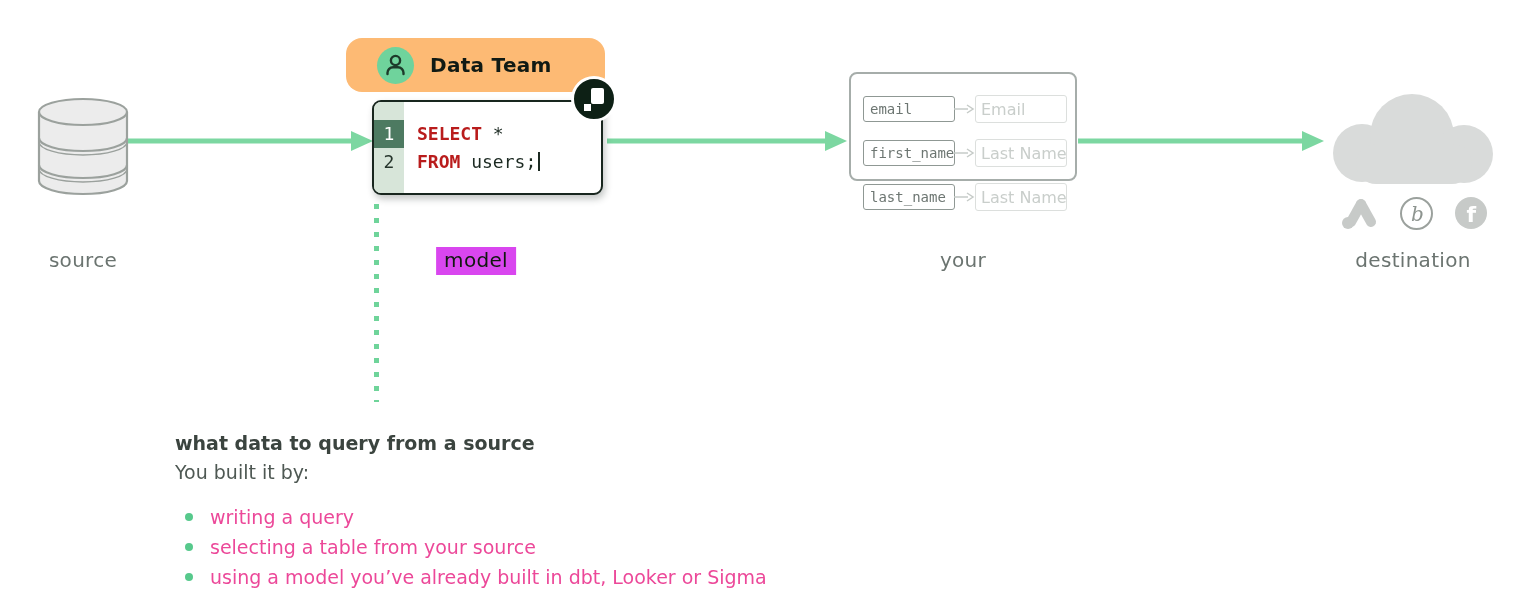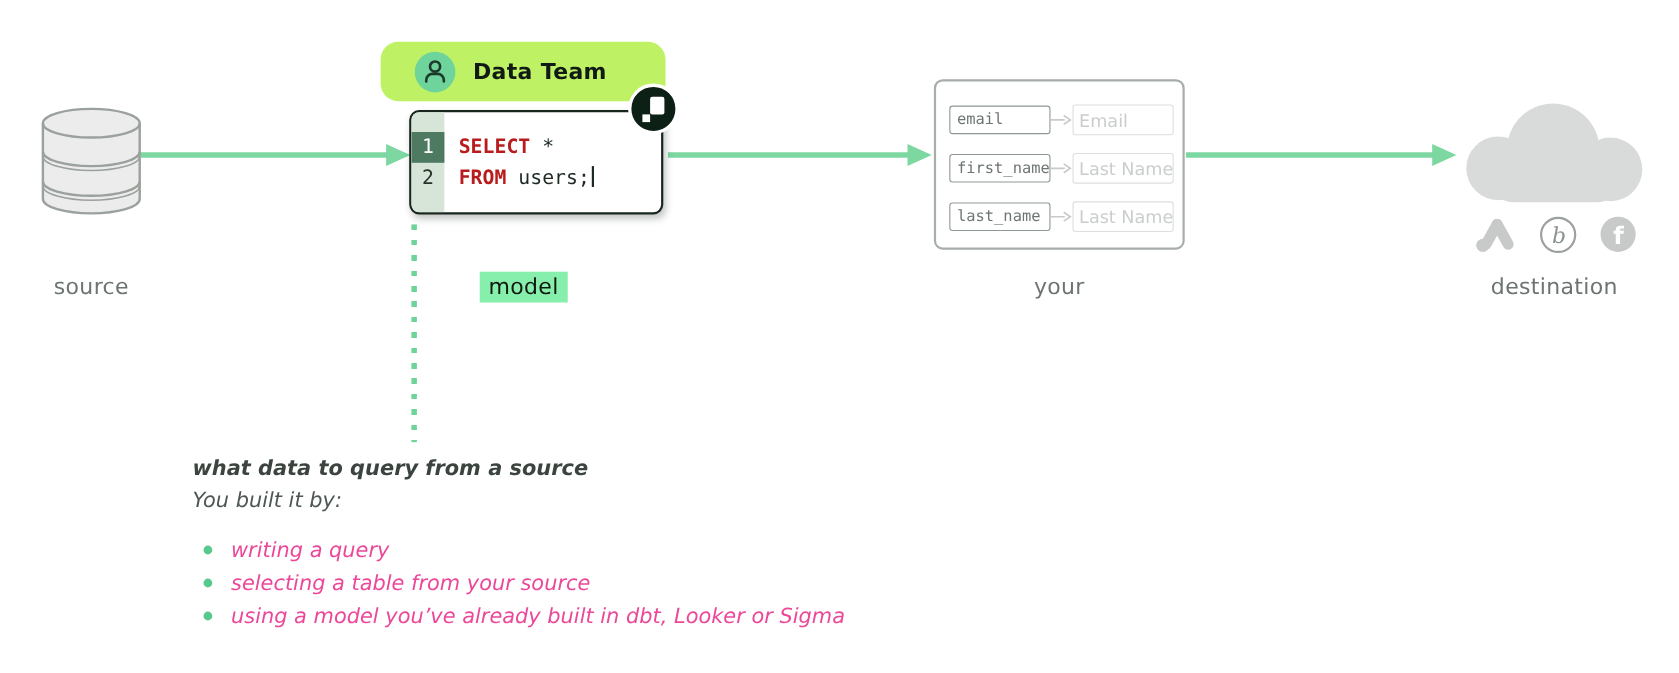--- a/index.html
+++ b/index.html
@@ -8,30 +8,30 @@
     font-family:"DejaVu Sans","Liberation Sans",sans-serif; overflow:hidden;
   }
   .abs { position:absolute; }
 
   
   .stage-label {
     position:absolute; top:248px; transform:translateX(-50%);
     font-size:20px; color:#6b7470; letter-spacing:.3px; white-space:nowrap;
   }
   .model-hl {
-    background:#86efac; color:#10190f; padding:1px 8px 3px 8px;
+    background:#d946ef; color:#10190f; padding:1px 8px 3px 8px;
   }
 
   
   .flow-arrow { position:absolute; }
 
   
   .team-badge {
     position:absolute; left:346px; top:38px; width:259px; height:54px;
-    background:#bef264; border-radius:16px; display:flex; align-items:center;
+    background:#fdba74; border-radius:16px; display:flex; align-items:center;
     padding-left:31px; box-sizing:border-box;
   }
   .team-avatar {
     width:37px; height:37px; border-radius:50%; background:#6fd39c;
     display:flex; align-items:center; justify-content:center; flex:0 0 auto;
   }
   .team-label {
     margin-left:16px; font-size:20px; font-weight:600; color:#111a14; letter-spacing:.3px;
   }
 
@@ -70,21 +70,21 @@
   }
 
   
   .dotted-line {
     position:absolute; left:374px; top:204px; width:5px; height:198px;
     background:repeating-linear-gradient(to bottom,#6fd49a 0 5px,transparent 5px 14px);
   }
 
   
   .sync-box {
-    position:absolute; left:849px; top:72px; width:228px; height:155px;
+    position:absolute; left:849px; top:72px; width:228px; height:109px;
     background:#ffffff; border:2px solid #a6adaa; border-radius:8px;
     box-sizing:border-box; padding:21px 0 0 12px;
   }
   .map-row { display:flex; align-items:center; margin-bottom:16px; }
   .chip-from {
     width:92px; height:26px; box-sizing:border-box; border:1.5px solid #8f9894;
     border-radius:3px; display:flex; align-items:center; padding-left:6px;
     font-family:"DejaVu Sans Mono","Liberation Mono",monospace;
     font-size:14px; color:#6d7672; background:#ffffff; white-space:nowrap; overflow:hidden;
   }
@@ -96,21 +96,21 @@
   }
 
   
   .dest-icons {
     position:absolute; left:1340px; top:196px; width:148px; height:34px;
     display:flex; align-items:center; justify-content:space-between;
   }
 
   
   .note {
-    position:absolute; left:175px; top:415px; width:680px;font-style:italic;
+    position:absolute; left:175px; top:432px; width:680px;
   }
   .note-heading { font-size:19px; font-weight:700; color:#3b443f; margin:0 0 7px 0; }
   .note-intro   { font-size:19px; color:#4e5853; margin:0 0 23px 0; }
   .note-list    { padding-left:10px; }
   .note-item    { display:flex; align-items:center; margin-bottom:8px; font-size:19px; color:#ec4899; }
   .note-dot {
     width:8px; height:8px; border-radius:50%; background:#57c98c;
     margin-right:17px; flex:0 0 auto;
   }
 </style>

